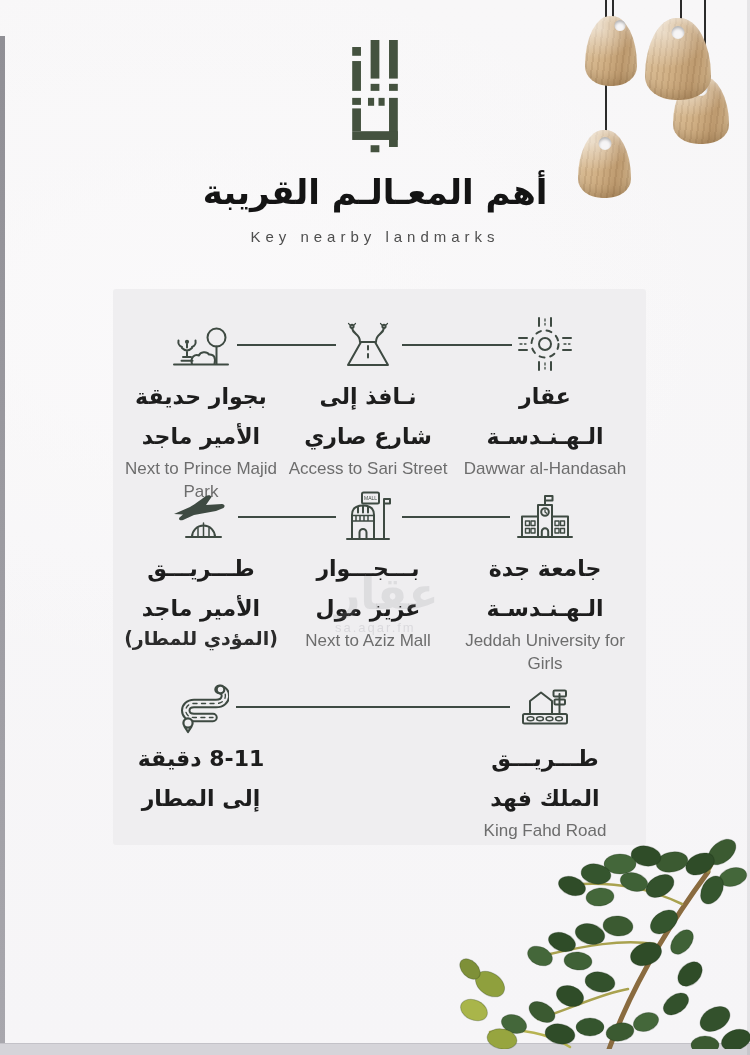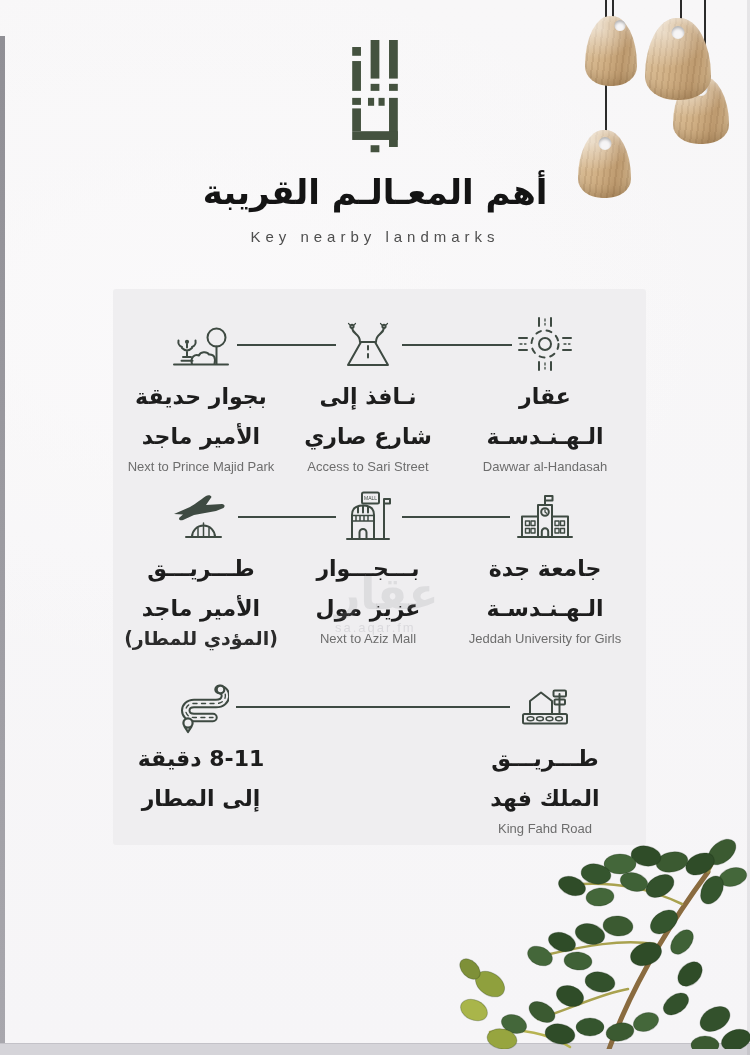--- a/index.html
+++ b/index.html
@@ -47,21 +47,21 @@
     background:#efeef0;border-radius:3px;}
   .connector{position:absolute;height:2px;background:#3e4a43;z-index:2;}
 
   .item{position:absolute;width:176px;text-align:center;z-index:3;}
   .icon-wrap{height:52px;display:flex;align-items:center;justify-content:center;margin-bottom:6px;}
   .icon-wrap svg{display:block;}
   .ar{font-family:"DejaVu Sans",sans-serif;direction:rtl;font-weight:bold;
     font-size:22px;line-height:1.2;color:#1d1d1d;margin-top:14px;}
   .ar-note{font-family:"DejaVu Sans",sans-serif;direction:rtl;font-weight:bold;
     font-size:19px;color:#2b2b2b;margin-top:4px;}
-  .en{font-size:13px;line-height:1.35;color:#6d6d6d;margin-top:7px;}
+  .en{font-size:17px;line-height:1.35;color:#6d6d6d;margin-top:7px;}
 
   
   .watermark{position:absolute;left:335px;top:572px;width:160px;text-align:left;z-index:4;
     pointer-events:none;}
   .watermark .wm-big{font-family:"DejaVu Sans",sans-serif;font-weight:bold;font-size:44px;
     color:rgba(135,135,145,.17);direction:rtl;line-height:1;}
   .watermark .wm-small{font-size:13px;letter-spacing:2px;color:rgba(135,135,145,.20);margin-top:4px;}
 
   .leaves{position:absolute;right:0;bottom:6px;z-index:5;}
   .lamps{z-index:5;}

